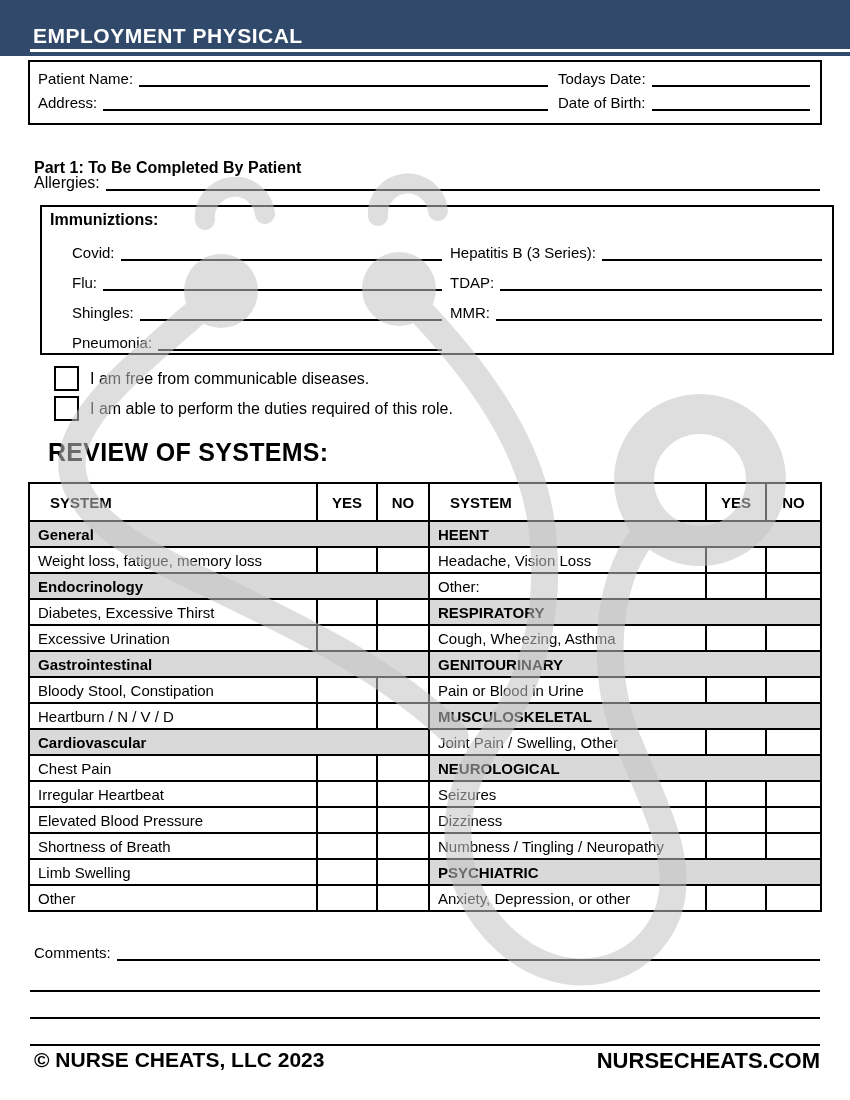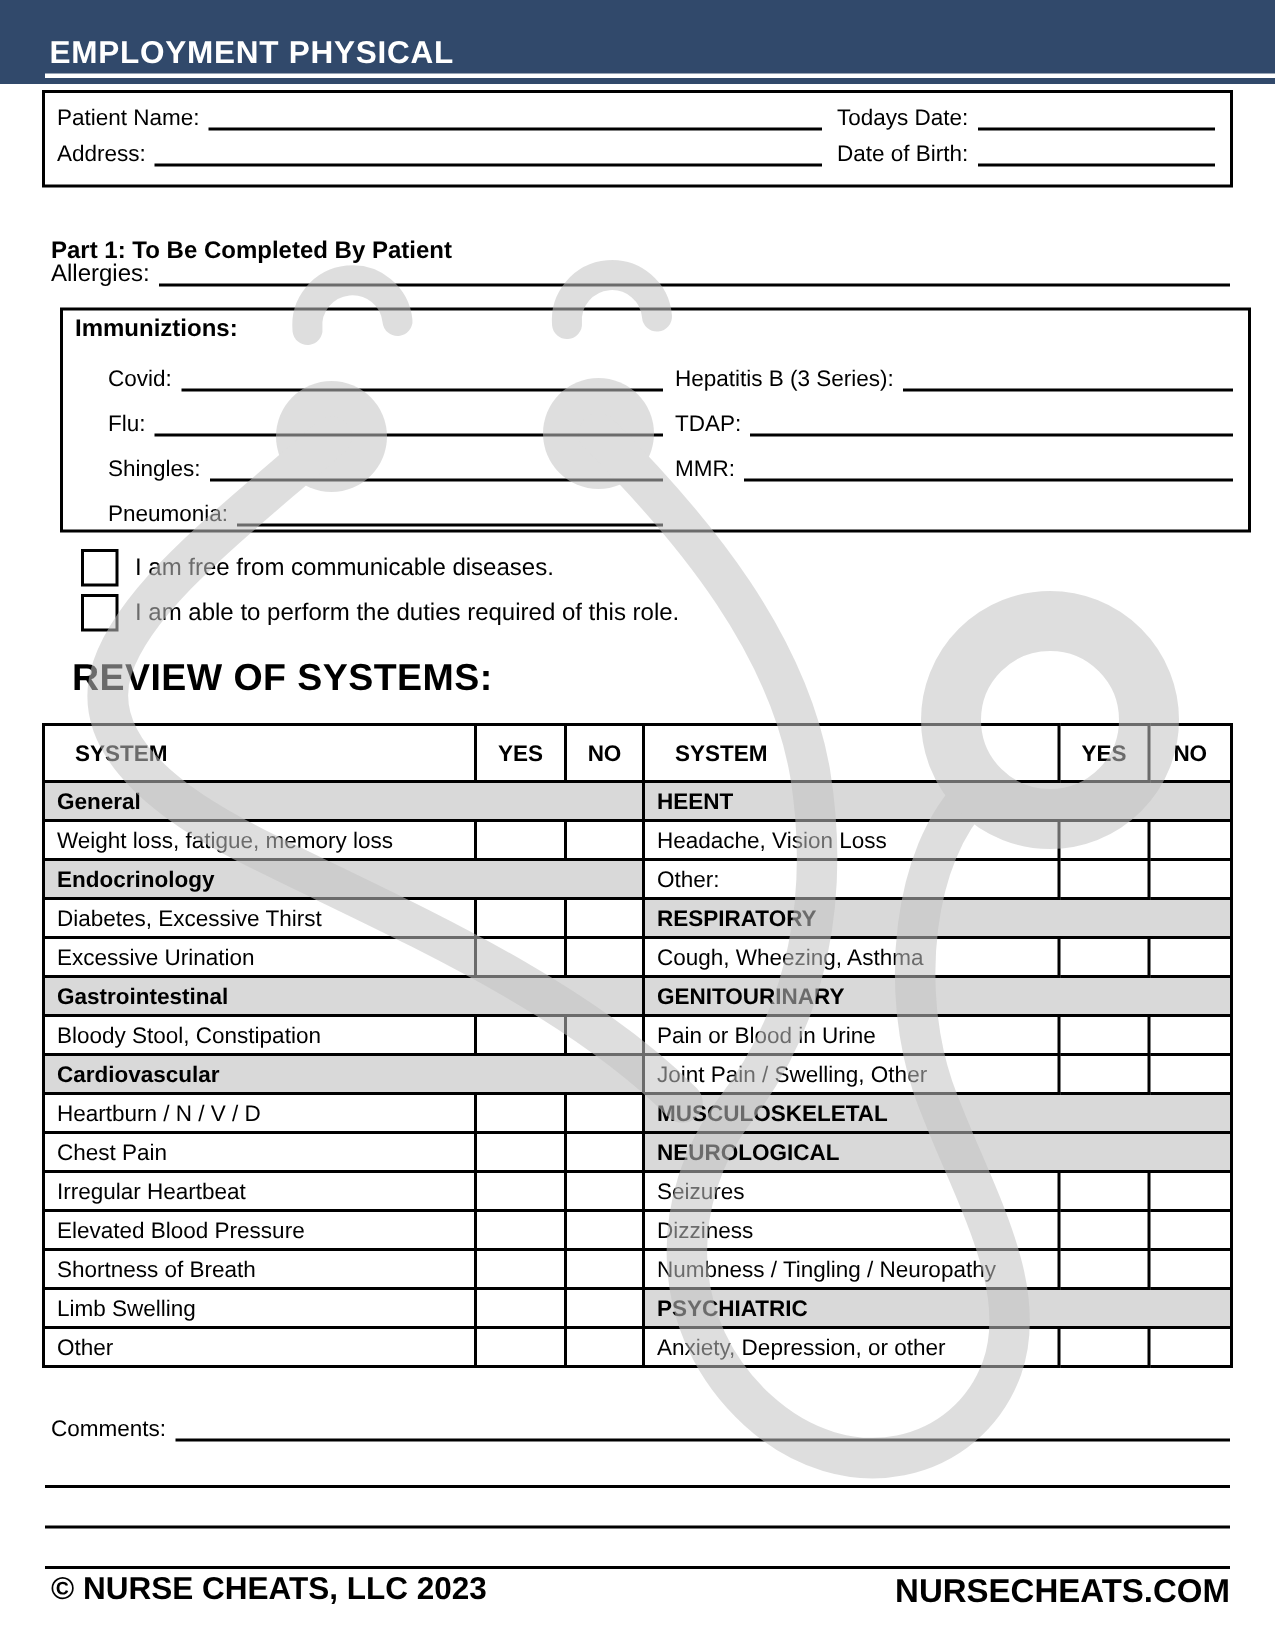--- a/index.html
+++ b/index.html
@@ -199,30 +199,30 @@
         </tr>
         <tr>
           <td class="item">Bloody Stool, Constipation</td>
           <td class="ans"></td>
           <td class="ans"></td>
           <td class="item">Pain or Blood in Urine</td>
           <td class="ans"></td>
           <td class="ans"></td>
         </tr>
         <tr>
+          <td class="item">Heartburn / N / V / D</td>
+          <td class="ans"></td>
+          <td class="ans"></td>
+          <td colspan="3" class="cat">MUSCULOSKELETAL</td>
+        </tr>
+        <tr>
           <td colspan="3" class="cat">Cardiovascular</td>
           <td class="item">Joint Pain / Swelling, Other</td>
           <td class="ans"></td>
           <td class="ans"></td>
-        </tr>
-        <tr>
-          <td class="item">Heartburn / N / V / D</td>
-          <td class="ans"></td>
-          <td class="ans"></td>
-          <td colspan="3" class="cat">MUSCULOSKELETAL</td>
         </tr>
         <tr>
           <td class="item">Chest Pain</td>
           <td class="ans"></td>
           <td class="ans"></td>
           <td colspan="3" class="cat">NEUROLOGICAL</td>
         </tr>
         <tr>
           <td class="item">Irregular Heartbeat</td>
           <td class="ans"></td>

